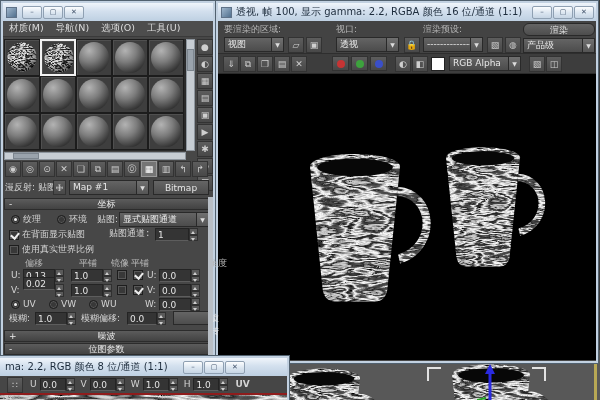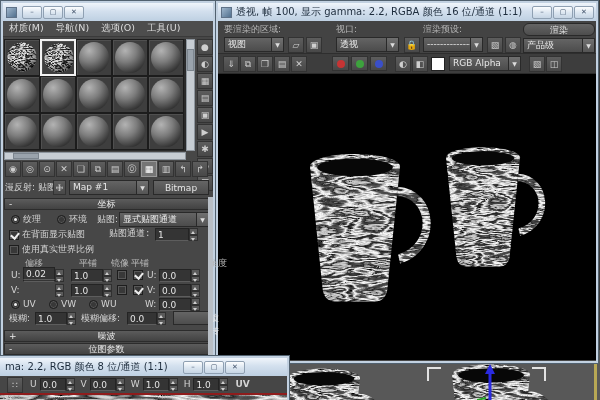--- a/index.html
+++ b/index.html
@@ -404,21 +404,21 @@
     <span class="cb" style="left:116px;top:269px;"></span>
     <span class="cb on" style="left:132px;top:269px;"></span>
     <span class="lbl" style="left:146px;top:269px;">U:</span>
     <div class="fld" style="left:158px;top:268px;width:32px;">0.0</div>
     <span class="spin" style="left:190px;top:268px;">
         <i class="up"></i>
         <i class="dn"></i>
       </span>
 
     <span class="lbl" style="left:10px;top:284px;">V:</span>
-    <div class="fld" style="left:22px;top:266px;width:32px;">0.02</div>
+    <div class="fld" style="left:22px;top:276px;width:32px;">0.02</div>
     <span class="spin" style="left:54px;top:283px;">
         <i class="up"></i>
         <i class="dn"></i>
       </span>
     <div class="fld" style="left:70px;top:283px;width:32px;">1.0</div>
     <span class="spin" style="left:102px;top:283px;">
         <i class="up"></i>
         <i class="dn"></i>
       </span>
     <span class="cb" style="left:116px;top:284px;"></span>

